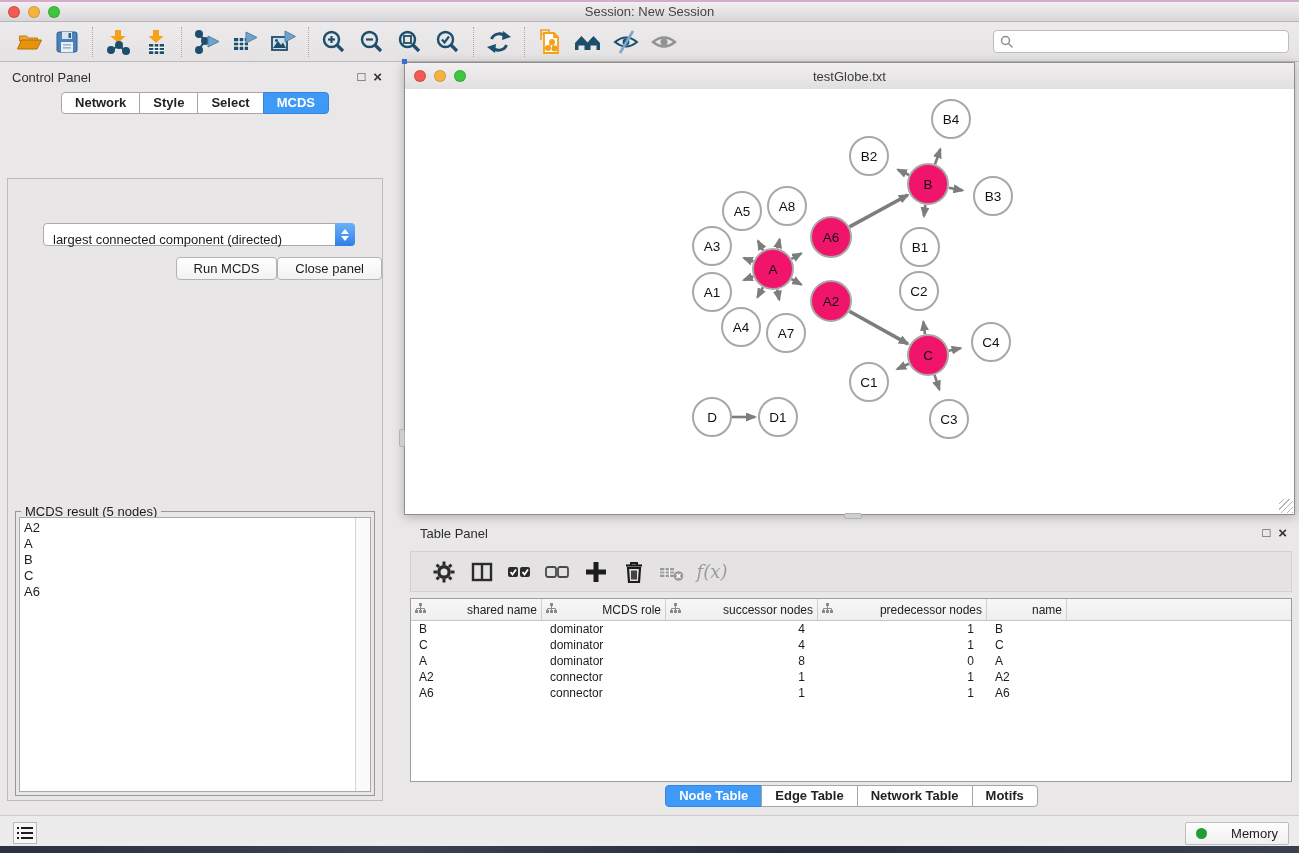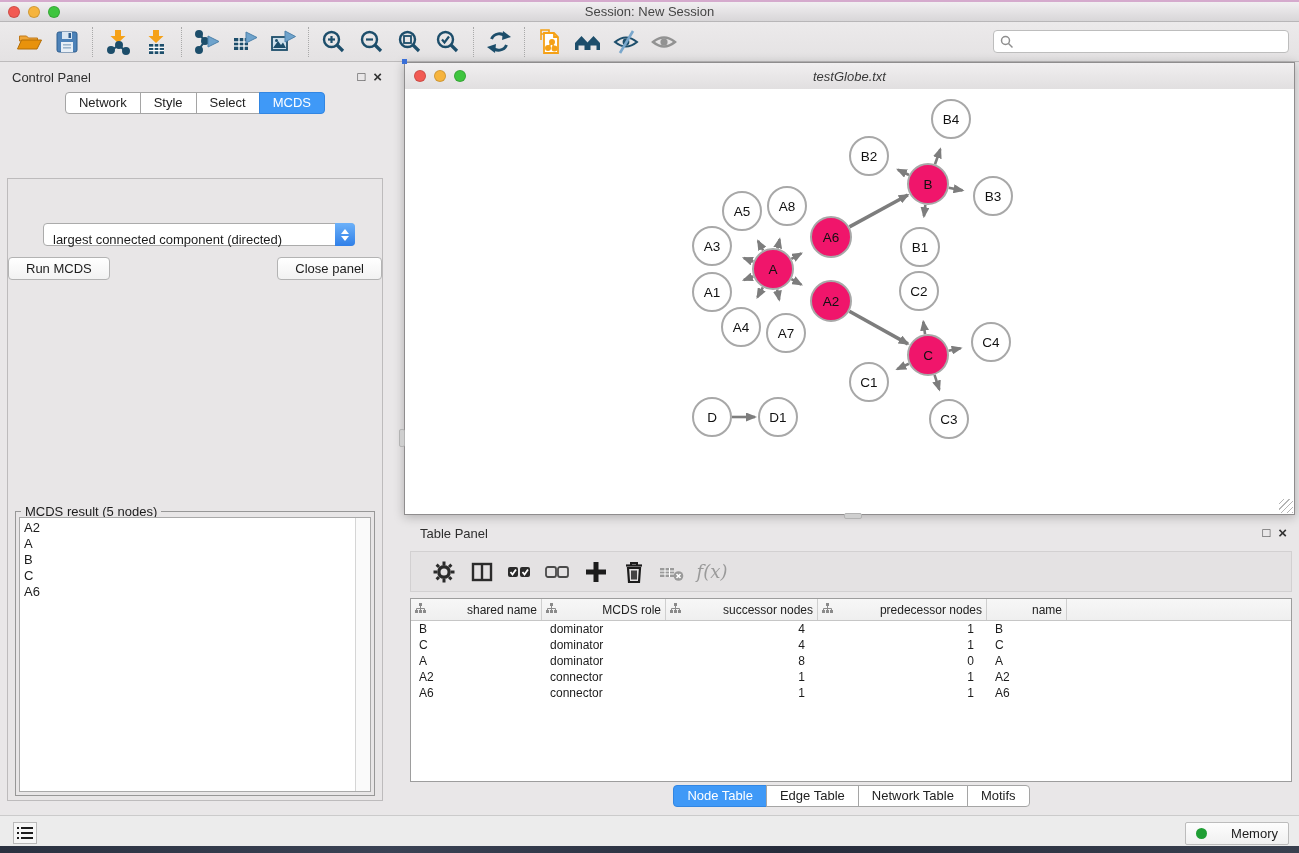--- a/index.html
+++ b/index.html
@@ -30,52 +30,52 @@
   
   #control-panel { position:absolute; left:0; top:62px; width:390px; height:753px; }
   .panel-head { position:relative; height:30px; }
   .panel-title { position:absolute; left:12px; top:8px; color:#2e2e2e; }
   .panel-ctrls { position:absolute; right:8px; top:7px; display:flex; gap:8px; color:#333; }
   .panel-ctrls span { cursor:default; font-size:13px; line-height:15px; }
   .panel-ctrls .x { font-weight:bold; font-size:15px; }
 
   .seg-tabs { display:flex; justify-content:center; }
   .seg { height:22px; line-height:20px; padding:0 13px; background:#fff; border:1px solid #a5a5a5;
-    margin-left:-1px; color:#222; }
+    margin-left:-1px; color:#222;font-weight:bold; }
   .seg:first-child { border-radius:4px 0 0 4px; margin-left:0; }
   .seg:last-child { border-radius:0 4px 4px 0; }
   .seg.active { background:#3f99f7; border-color:#3286e2; color:#fff; }
 
   #cp-content { position:absolute; left:7px; right:7px; top:116px; bottom:14px;
     background:#e8e6e7; border:1px solid #bdbbbc; }
   #opt-label { text-align:center; margin-top:21px; }
   #dropdown { position:absolute; left:35px; top:44px; width:312px; height:23px; background:#fff;
     border:1px solid #ababab; border-radius:4px; display:flex; align-items:center; }
   #dropdown .dd-text { flex:1; padding-left:9px; white-space:nowrap; overflow:hidden;margin-top:10px; }
   #dropdown .dd-cap { width:20px; height:23px; margin:-1px -1px -1px 0; border-radius:0 4px 4px 0;
     background:linear-gradient(#6cb1f9,#2f7fe8); display:flex; flex-direction:column; align-items:center; justify-content:center; gap:2px; }
   .tri-up { width:0; height:0; border-left:4px solid transparent; border-right:4px solid transparent; border-bottom:5px solid #fff; }
   .tri-dn { width:0; height:0; border-left:4px solid transparent; border-right:4px solid transparent; border-top:5px solid #fff; }
-  #cp-buttons { position:absolute; left:0; right:0; top:78px; display:flex; justify-content:space-between; gap:13px; }
+  #cp-buttons { position:absolute; left:0; right:0; top:78px; display:flex; justify-content:flex-end; }
   .btn { height:23px; line-height:21px; padding:0 17px; background:linear-gradient(#ffffff,#f2f2f2);
     border:1px solid #b3b3b3; border-radius:4px; color:#1c1c1c; }
 
   #mcds-fieldset { position:absolute; left:7px; right:7px; top:332px; bottom:4px;
     border:1px solid #979797; background:#e8e6e7; }
   #mcds-legend { position:absolute; left:5px; top:-8px; background:#e8e6e7; padding:0 4px; }
   #mcds-list { position:absolute; left:3px; right:3px; top:5px; bottom:3px; background:#fff;
     border:1px solid #a9a9a9; overflow:hidden; }
   #mcds-items { position:absolute; left:0; top:0; right:15px; bottom:0; padding:2px 0 0 4px; }
   .mcds-item { height:16px; line-height:16px; font-size:13px; }
   #mcds-scroll { position:absolute; right:0; top:0; bottom:0; width:15px; background:#fafafa; border-left:1px solid #d5d5d5; }
 
   
   #net-window { position:absolute; left:404px; top:62px; width:891px; height:453px;
     border:1px solid #8f8d8e; background:#fff; box-shadow:0 2px 10px rgba(0,0,0,.25); }
-  #net-titlebar { position:relative; height:40px; background:linear-gradient(#f1eff0,#d9d7d8); border-bottom:1px solid #b2b0b1;font-style:italic; }
+  #net-titlebar { position:relative; height:40px; background:linear-gradient(#f1eff0,#d9d7d8); border-bottom:1px solid #b2b0b1; }
   #net-titlebar .lights { left:9px; top:7px; }
   #net-title { position:absolute; left:0; right:0; top:6px; text-align:center; color:#3a3a3a; }
   #net-canvas { position:absolute; left:0; top:26px; right:0; bottom:0; background:#fff; overflow:hidden; }
   #resize-grip { position:absolute; right:1px; bottom:1px; width:14px; height:14px;
     background:repeating-linear-gradient(135deg, transparent 0 3px, #b5b5b5 3px 4px); }
   #corner-handle { position:absolute; left:402px; top:59px; width:5px; height:5px; background:#3a6fd8; }
   .split-v { position:absolute; left:399px; top:429px; width:6px; height:18px; background:#cfcfcf; border:1px solid #b3b3b3; border-radius:2px; }
   .split-h { position:absolute; left:844px; top:513px; width:18px; height:6px; background:#cfcfcf; border:1px solid #b3b3b3; border-radius:2px; }
 
   

